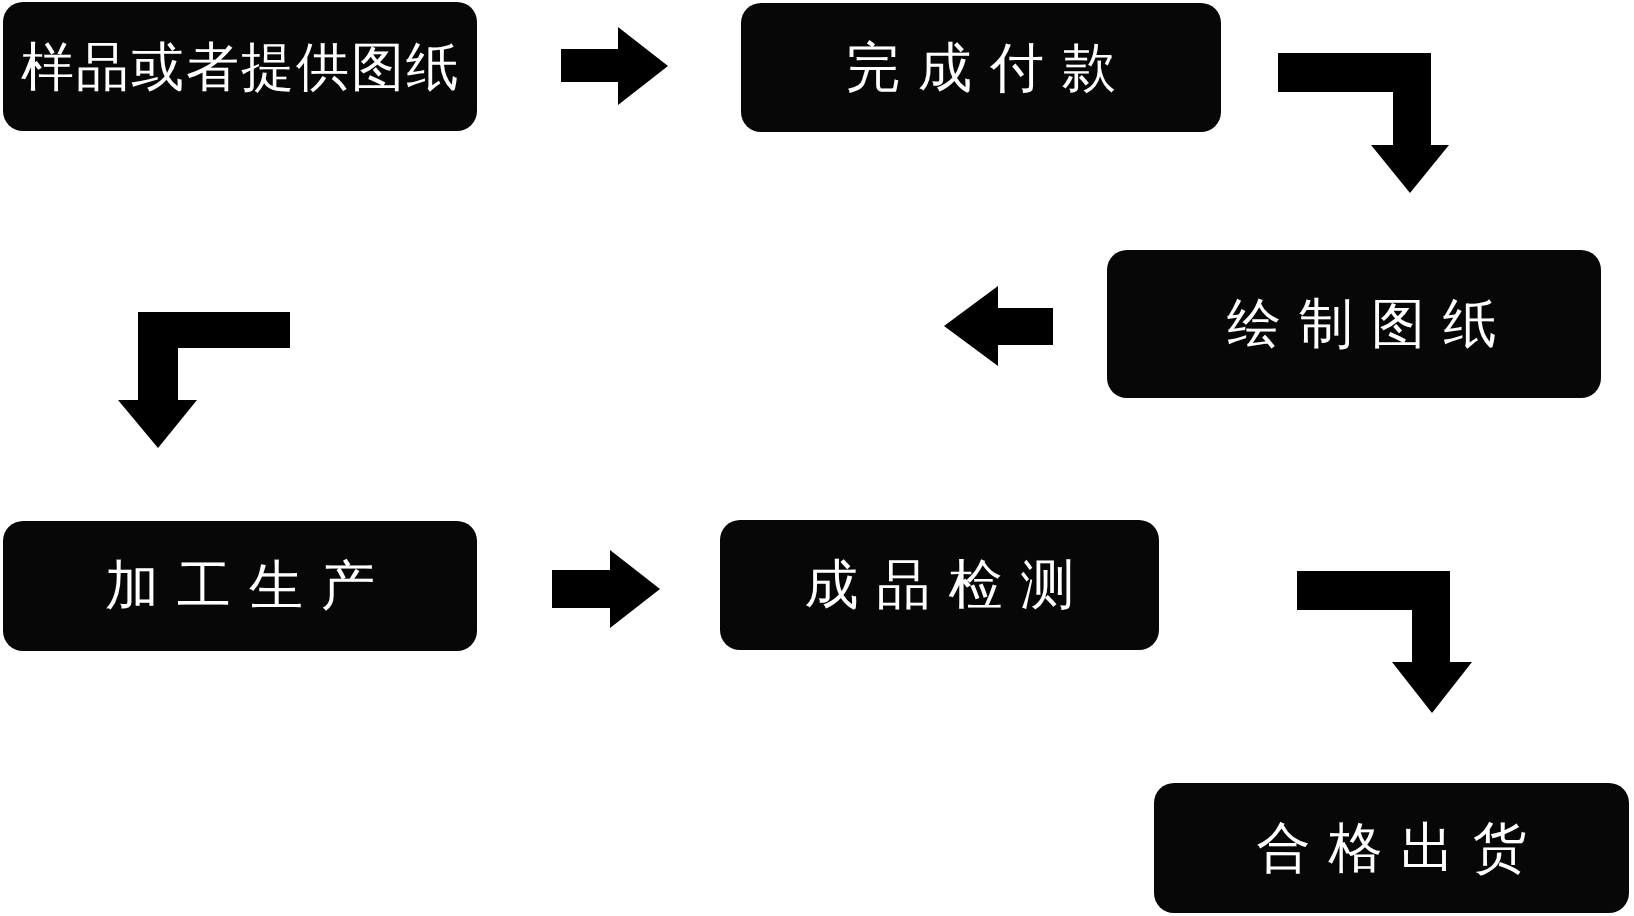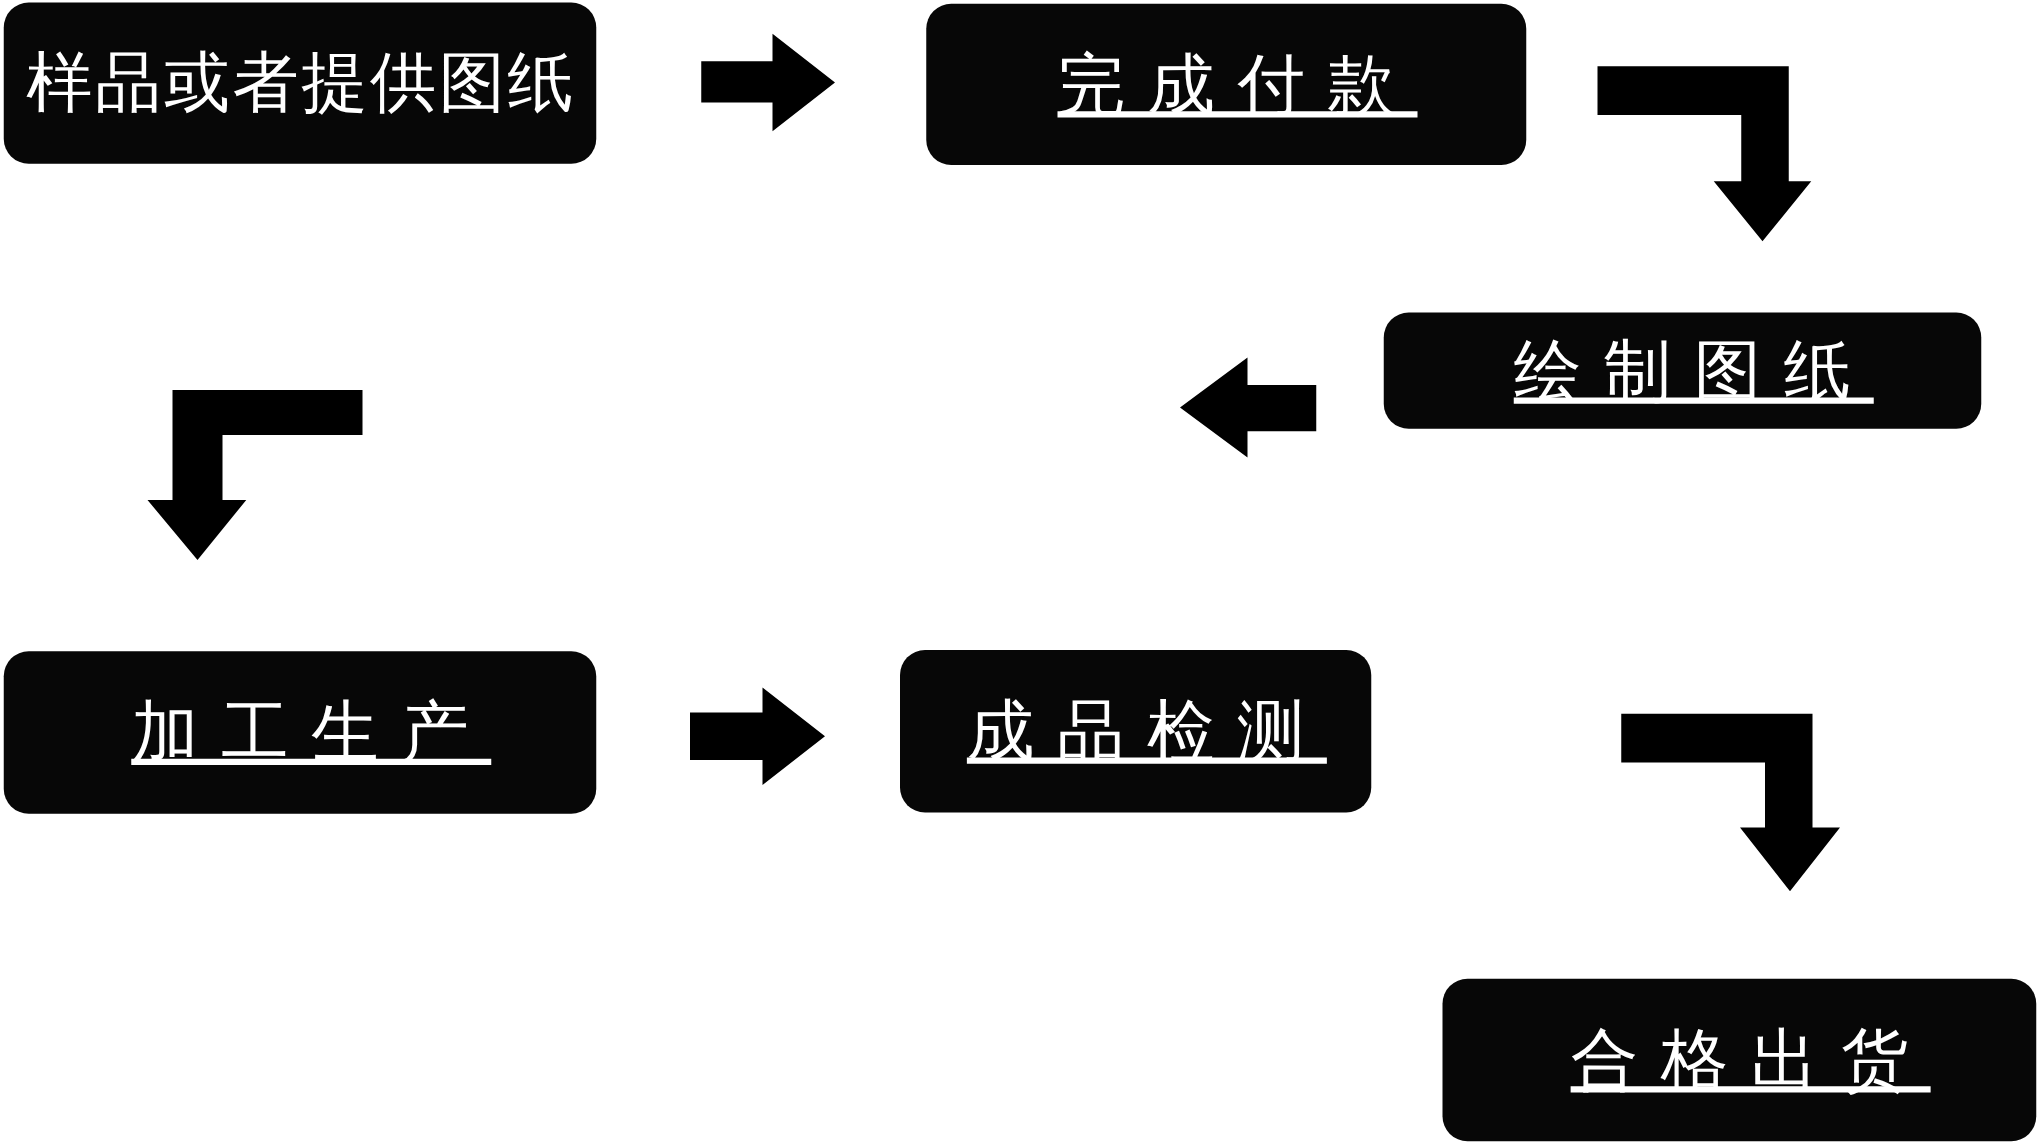--- a/index.html
+++ b/index.html
@@ -25,21 +25,20 @@
     color: #ffffff;
     font-size: 54px;
     font-weight: 400;
     white-space: nowrap;
     line-height: 1;
   }
   
   .node .lbl.spaced {
     letter-spacing: 18px;
     padding-left: 18px; 
-    text-decoration: underline;
   }
   
   .node .lbl.tight {
     letter-spacing: 2px;
     padding-left: 2px;
     font-size: 53px;
   }
   .arrow-layer {
     position: absolute;
     left: 0;
@@ -48,24 +47,24 @@
     height: 916px;
     pointer-events: none;
   }
   .arrow-layer polygon {
     fill: #000000;
     stroke: none;
   }
   
   #n1 { left: 3px;    top: 2px;   width: 474px; height: 129px; }
   #n2 { left: 741px;  top: 3px;   width: 480px; height: 129px; }
-  #n3 { left: 1107px; top: 250px; width: 478px; height: 93px; }
+  #n3 { left: 1107px; top: 250px; width: 478px; height: 148px; padding-left: 16px; }
   #n4 { left: 409px;  top: 250px; width: 476px; height: 129px; }
   #n5 { left: 3px;    top: 521px; width: 474px; height: 130px; text-align: right; }
-  #n6 { left: 720px;  top: 520px; width: 377px; height: 130px; }
+  #n6 { left: 720px;  top: 520px; width: 439px; height: 130px; }
   #n7 { left: 1154px; top: 783px; width: 475px; height: 130px; }
 </style>
 </head>
 <body>
 
 <div class="canvas">
 
   <svg class="arrow-layer" viewBox="0 0 1634 916" xmlns="http://www.w3.org/2000/svg">
     <polygon points="561,49 618,49 618,27 668,66 618,105 618,82 561,82"></polygon>
     <polygon points="1278,53 1431,53 1431,145 1449,145 1410,193 1371,145 1393,145 1393,92 1278,92"></polygon>

